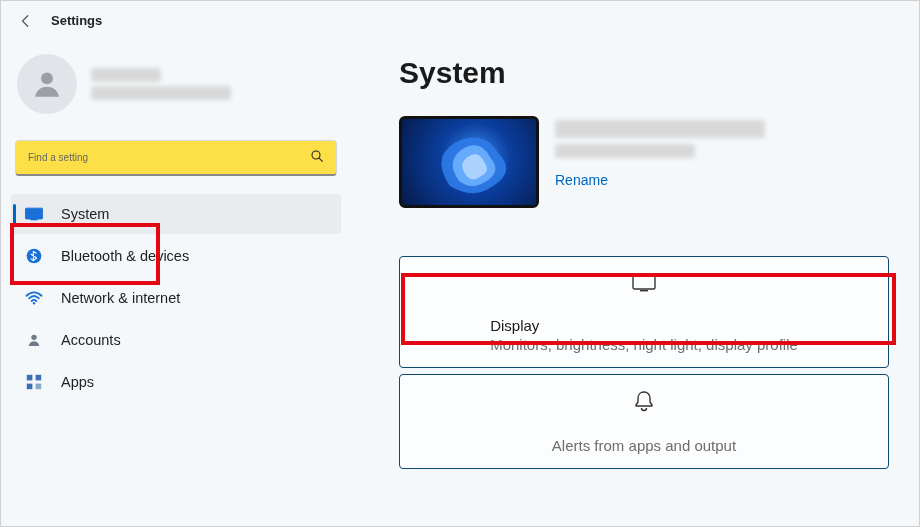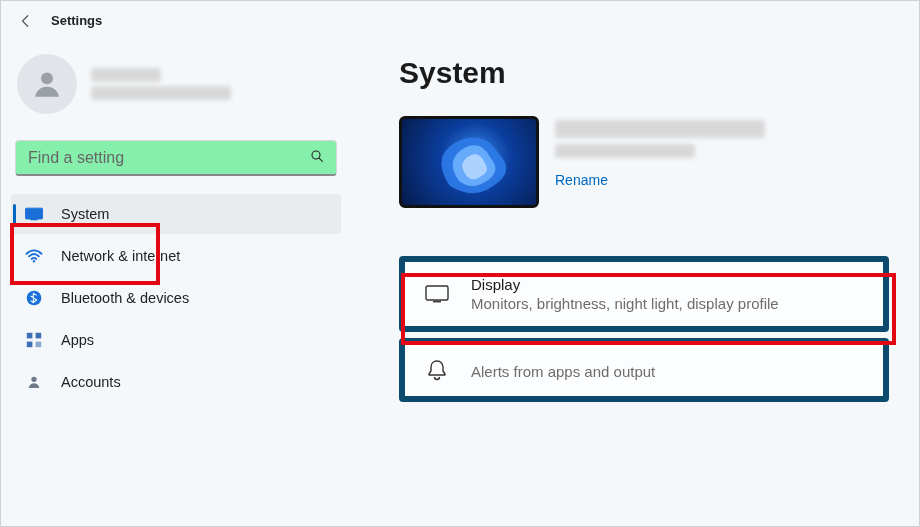--- a/index.html
+++ b/index.html
@@ -15,21 +15,21 @@
   .sidebar { width: 350px; padding: 10px 10px 0 10px; }
   .profile { display: flex; align-items: center; gap: 14px; padding: 8px 6px 20px 6px; }
   .avatar { width: 60px; height: 60px; border-radius: 50%; background: #e1e4e8; display: flex; align-items: center; justify-content: center; }
   .avatar svg { width: 34px; height: 34px; fill: #9aa0a6; }
   .profile-text { display: flex; flex-direction: column; gap: 4px; }
   .blur-line { background: #d8d8d8; border-radius: 2px; filter: blur(2px); }
   .blur-a { width: 70px; height: 14px; }
   .blur-b { width: 140px; height: 14px; }
 
   .search { position: relative; margin: 6px 4px 18px 4px; }
-  .search input { width: 100%; height: 36px; border: 1px solid #d8d8d8; border-bottom: 2px solid #888; border-radius: 4px; background: #86efac; padding: 0 40px 0 12px; font-size: 16px; color: #333; outline: none; }
+  .search input { width: 100%; height: 36px; border: 1px solid #d8d8d8; border-bottom: 2px solid #888; border-radius: 4px; background: #fde047; padding: 0 40px 0 12px; font-size: 10px; color: #333; outline: none; }
   .search input::placeholder { color: #666; }
   .search .icon { position: absolute; right: 12px; top: 50%; transform: translateY(-50%); color: #333; }
 
   .nav { display: flex; flex-direction: column; gap: 2px; }
   .nav-item { display: flex; align-items: center; gap: 18px; height: 40px; padding: 0 14px; border-radius: 4px; cursor: pointer; font-size: 14.5px; color: #222; }
   .nav-item.selected { background: #e9ecef; position: relative; }
   .nav-item.selected::before { content: ""; position: absolute; left: 2px; top: 10px; bottom: 10px; width: 3px; background: #0067c0; border-radius: 2px; }
   .nav-icon { width: 18px; height: 18px; display: flex; align-items: center; justify-content: center; }
 
   
@@ -38,21 +38,21 @@
 
   .device-row { display: flex; align-items: flex-start; gap: 16px; margin-bottom: 48px; }
   .device-thumb { width: 140px; height: 92px; border: 3px solid #111; border-radius: 6px; background: radial-gradient(circle at 55% 45%, #3a8ff5 0%, #0b3e9e 40%, #051a4a 100%); position: relative; overflow: hidden; }
   .bloom { position: absolute; inset: 0; }
   .device-info { display: flex; flex-direction: column; gap: 6px; padding-top: 4px; }
   .blur-c { width: 210px; height: 18px; }
   .blur-d { width: 140px; height: 14px; }
   .rename { color: #0067c0; font-size: 14px; margin-top: 8px; cursor: pointer; }
 
   .cards { display: flex; flex-direction: column; gap: 6px; }
-  .card { background: #fcfdfe; border: 6px solid #0c4a6e; border-radius: 4px; padding: 14px 20px; display: flex; align-items: center; gap: 22px; cursor: pointer; }
+  .card { background: #fcfdfe; border: 1px solid #0c4a6e; border-radius: 4px; padding: 14px 20px; display: flex; align-items: center; gap: 22px; cursor: pointer; flex-direction: column; }
   .card-icon { width: 24px; height: 24px; display: flex; align-items: center; justify-content: center; color: #333; }
   .card-text { display: flex; flex-direction: column; }
   .card-title { font-size: 15px; color: #1a1a1a; }
   .card-sub { font-size: 15px; color: #6d6d6d; margin-top: 2px; }
 
   
   .anno { position: absolute; border: 4px solid #e30613; pointer-events: none; }
   .anno-1 { left: 9px; top: 222px; width: 150px; height: 62px; }
   .anno-2 { left: 400px; top: 272px; width: 495px; height: 72px; }
 </style>
@@ -99,55 +99,55 @@
         <span class="nav-icon">
           <svg width="18" height="14" viewBox="0 0 20 14">
               <rect x="0.5" y="0.5" width="19" height="12" rx="1" fill="#1a6fd8" stroke="#1a6fd8"></rect>
               <rect x="6" y="12.5" width="8" height="1.5" fill="#1a6fd8"></rect>
             </svg>
         </span>
         <span>System</span>
       </div>
       <div class="nav-item">
         <span class="nav-icon">
+          <svg width="16" height="16" viewBox="0 0 24 24">
+              <circle cx="12" cy="12" r="11" fill="#1a6fd8"></circle>
+              <path d="M11 5v14l5-4-9-6m9-1-5-3v14l-4-3" stroke="#fff" stroke-width="1.6" fill="none" stroke-linejoin="round"></path>
+            </svg>
+        </span>
+        <span>Bluetooth &amp; devices</span>
+      </div>
+      <div class="nav-item">
+        <span class="nav-icon">
           <svg width="18" height="14" viewBox="0 0 24 18">
               <path d="M2 6c6-6 14-6 20 0M5.5 9.5c4-4 9-4 13 0M9 13c2-2 4-2 6 0" stroke="#1a6fd8" stroke-width="2.4" fill="none" stroke-linecap="round"></path>
               <circle cx="12" cy="16" r="1.6" fill="#1a6fd8"></circle>
             </svg>
         </span>
         <span>Network &amp; internet</span>
       </div>
       <div class="nav-item">
         <span class="nav-icon">
           <svg width="16" height="16" viewBox="0 0 24 24">
-              <circle cx="12" cy="12" r="11" fill="#1a6fd8"></circle>
-              <path d="M11 5v14l5-4-9-6m9-1-5-3v14l-4-3" stroke="#fff" stroke-width="1.6" fill="none" stroke-linejoin="round"></path>
+              <circle cx="12" cy="8" r="4" fill="#6c7a89"></circle>
+              <path d="M4 21c1-5 5-7 8-7s7 2 8 7z" fill="#6c7a89"></path>
             </svg>
         </span>
-        <span>Bluetooth &amp; devices</span>
+        <span>Accounts</span>
       </div>
       <div class="nav-item">
         <span class="nav-icon">
           <svg width="16" height="16" viewBox="0 0 20 20">
               <rect x="1" y="1" width="7" height="7" fill="#3c6fb5"></rect>
               <rect x="12" y="1" width="7" height="7" fill="#3c6fb5"></rect>
               <rect x="1" y="12" width="7" height="7" fill="#3c6fb5"></rect>
               <rect x="12" y="12" width="7" height="7" fill="#8aa8cc"></rect>
             </svg>
         </span>
         <span>Apps</span>
-      </div>
-      <div class="nav-item">
-        <span class="nav-icon">
-          <svg width="16" height="16" viewBox="0 0 24 24">
-              <circle cx="12" cy="8" r="4" fill="#6c7a89"></circle>
-              <path d="M4 21c1-5 5-7 8-7s7 2 8 7z" fill="#6c7a89"></path>
-            </svg>
-        </span>
-        <span>Accounts</span>
       </div>
     </nav>
   </aside>
 
   <main class="main">
     <h1 class="page-title">System</h1>
 
     <div class="device-row">
       <div class="device-thumb">
         <svg class="bloom" viewBox="0 0 140 92" preserveAspectRatio="none">

